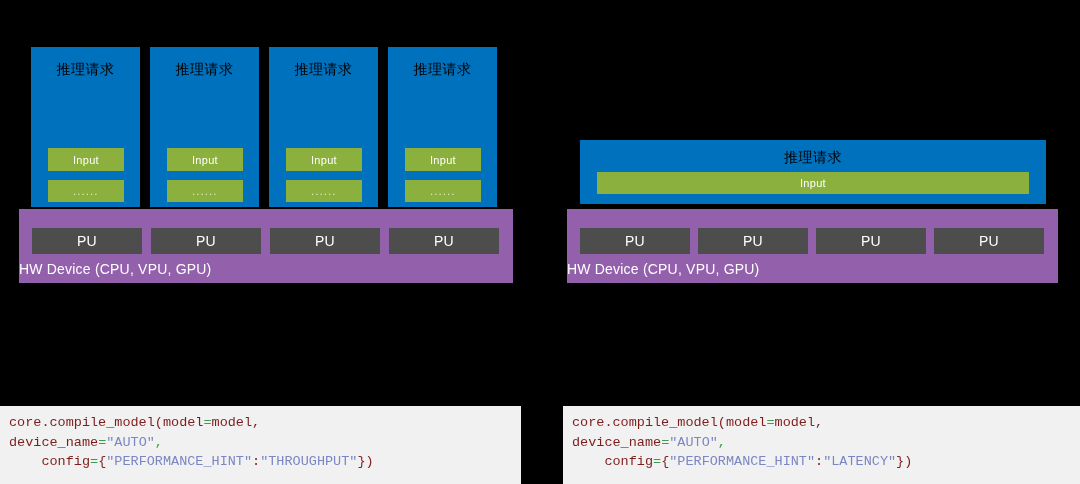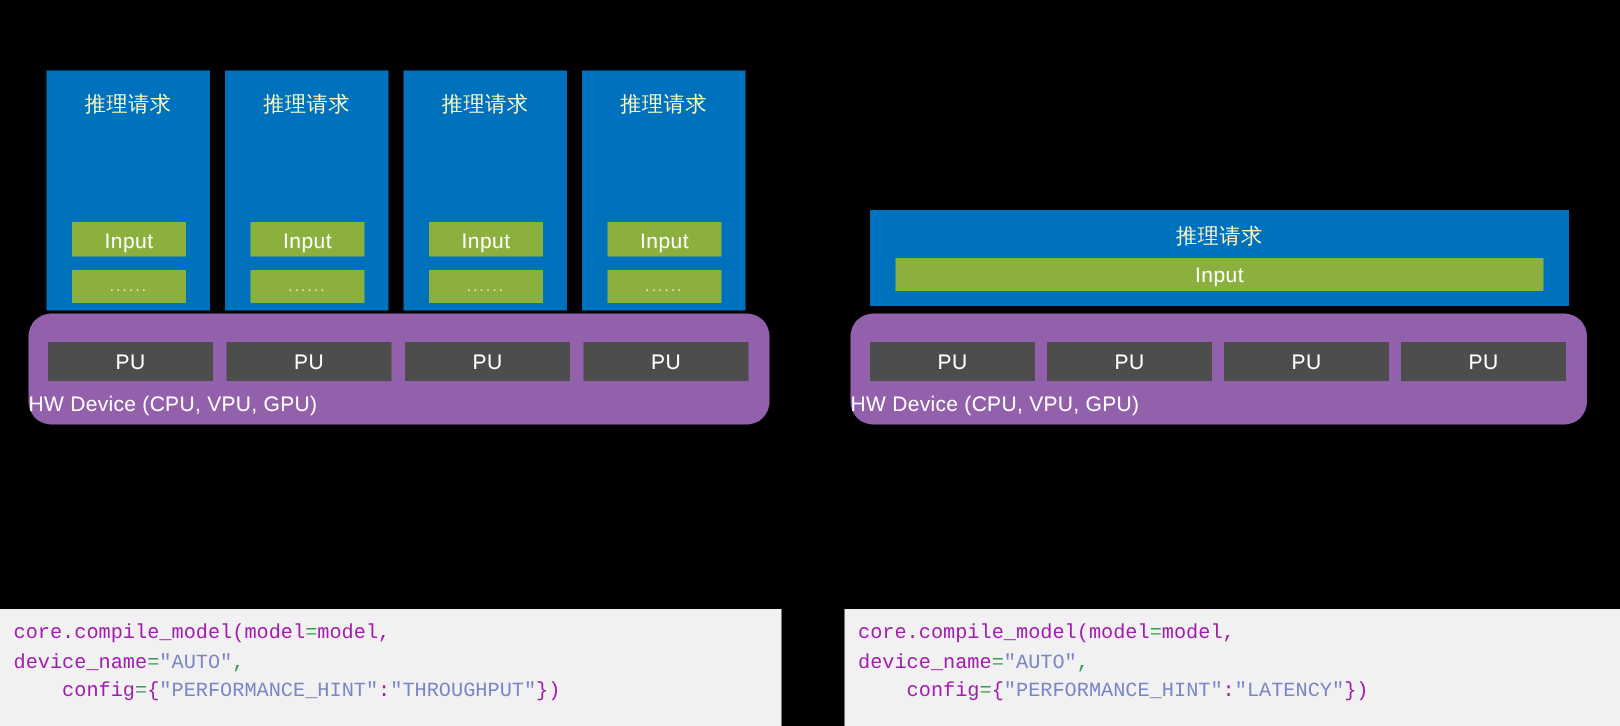--- a/index.html
+++ b/index.html
@@ -24,21 +24,21 @@
     background: #0071BC;
     color: #FFFFFF;
   }
   .req-title {
     position: absolute;
     left: 0;
     right: 0;
     text-align: center;
     font-size: 14px;
     line-height: 16px;
-    color: #fef9c3;
+    color: #000000;
     letter-spacing: 0.5px;
   }
   .batch-label {
     position: absolute;
     left: 0;
     right: 0;
     text-align: center;
     font-size: 14.5px;
     line-height: 16px;
     color: #FFFFFF;
@@ -55,33 +55,32 @@
     letter-spacing: 1px;
   }
 
   
   .green-chip {
     background: #8CB03E;
     color: #FFFFFF;
     display: flex;
     align-items: center;
     justify-content: center;
-    font-size: 14px;
+    font-size: 11px;
     letter-spacing: 0.3px;
   }
   .green-chip.dots {
     font-size: 10px;
     letter-spacing: 1.5px;
     color: #E8F0D8;
   }
 
   
   .hw-bar {
     background: #9360AB;
-    border-radius: 15px;
   }
   .hw-label {
     position: absolute;
     left: 0;
     right: 0;
     color: #FFFFFF;
     font-size: 14px;
     line-height: 16px;
     letter-spacing: 0.2px;
   }
@@ -101,21 +100,21 @@
     font-family: "Liberation Mono", "DejaVu Sans Mono", monospace;
     font-size: 13.5px;
     line-height: 19.5px;
     color: #2B2B2B;
     padding: 7px 9px 7px 9px;
     white-space: pre;
     overflow: hidden;
   }
   .tok-str  { color: #7B86C4; }
   .tok-op   { color: #3C9A52; }
-  .tok-plain{ color: #a21caf; margin-top: 47px; }
+  .tok-plain{ color: #7f1d1d; margin-top: 47px; }
 </style>
 </head>
 <body>
 
 <div id="canvas">
 
   <div class="abs req-box" style="left:31px; top:47px; width:109px; height:160px;">
     <div class="req-title" style="top:14px;">推理请求</div>
     <div class="batch-label" style="top:132px;">Batch1</div>
     <div class="abs green-chip" style="left:17px; top:101px; width:76px; height:23px;">Input</div>

